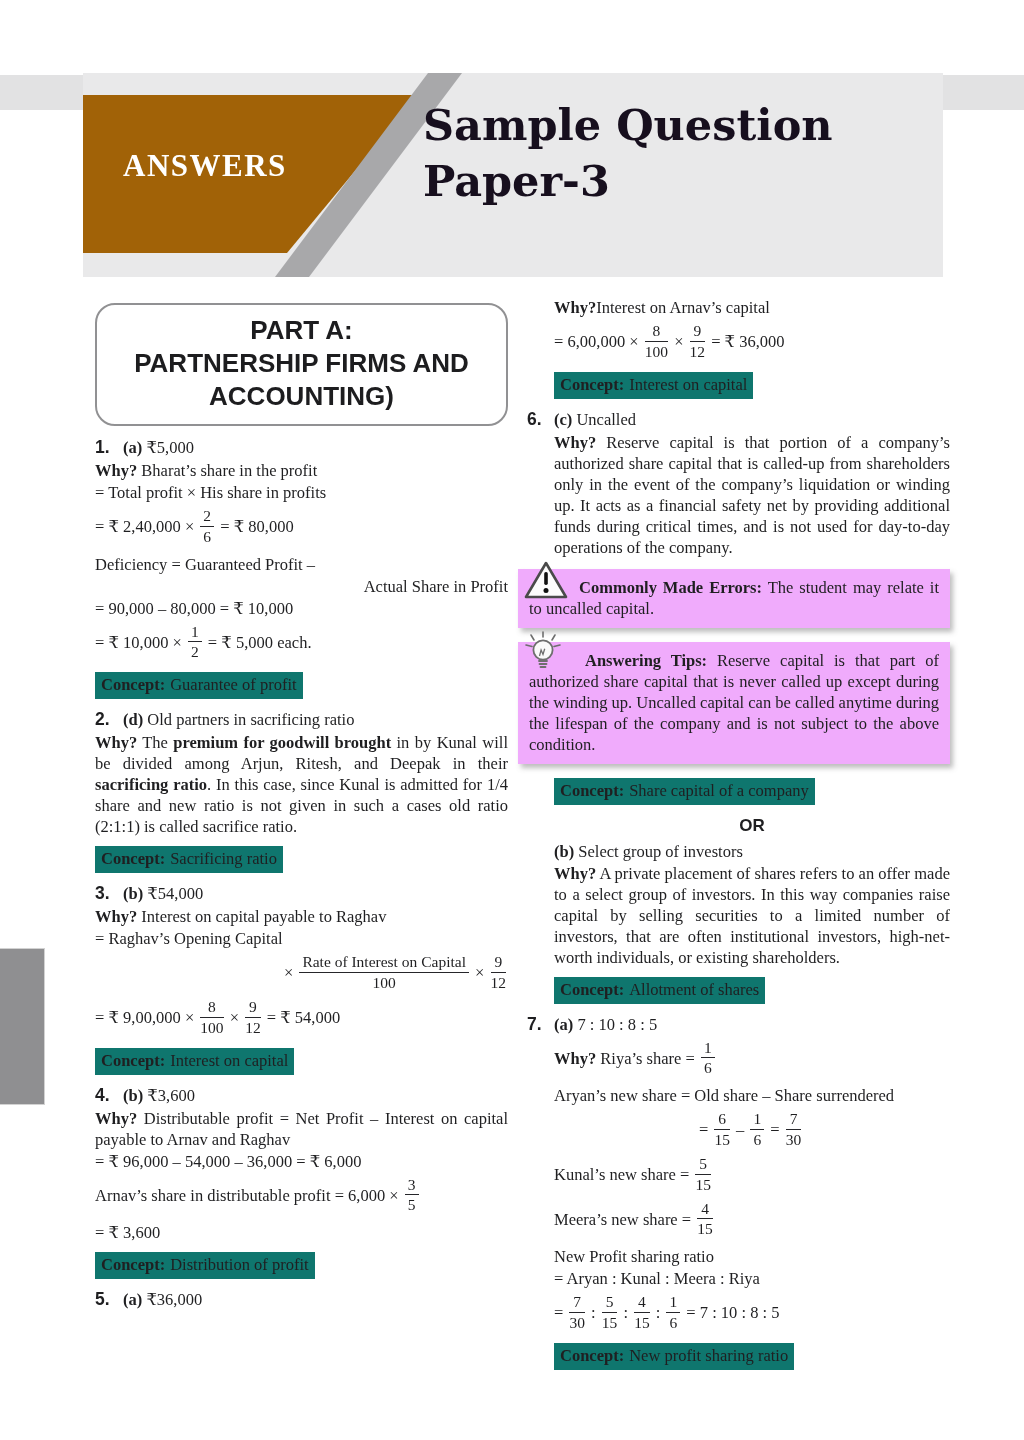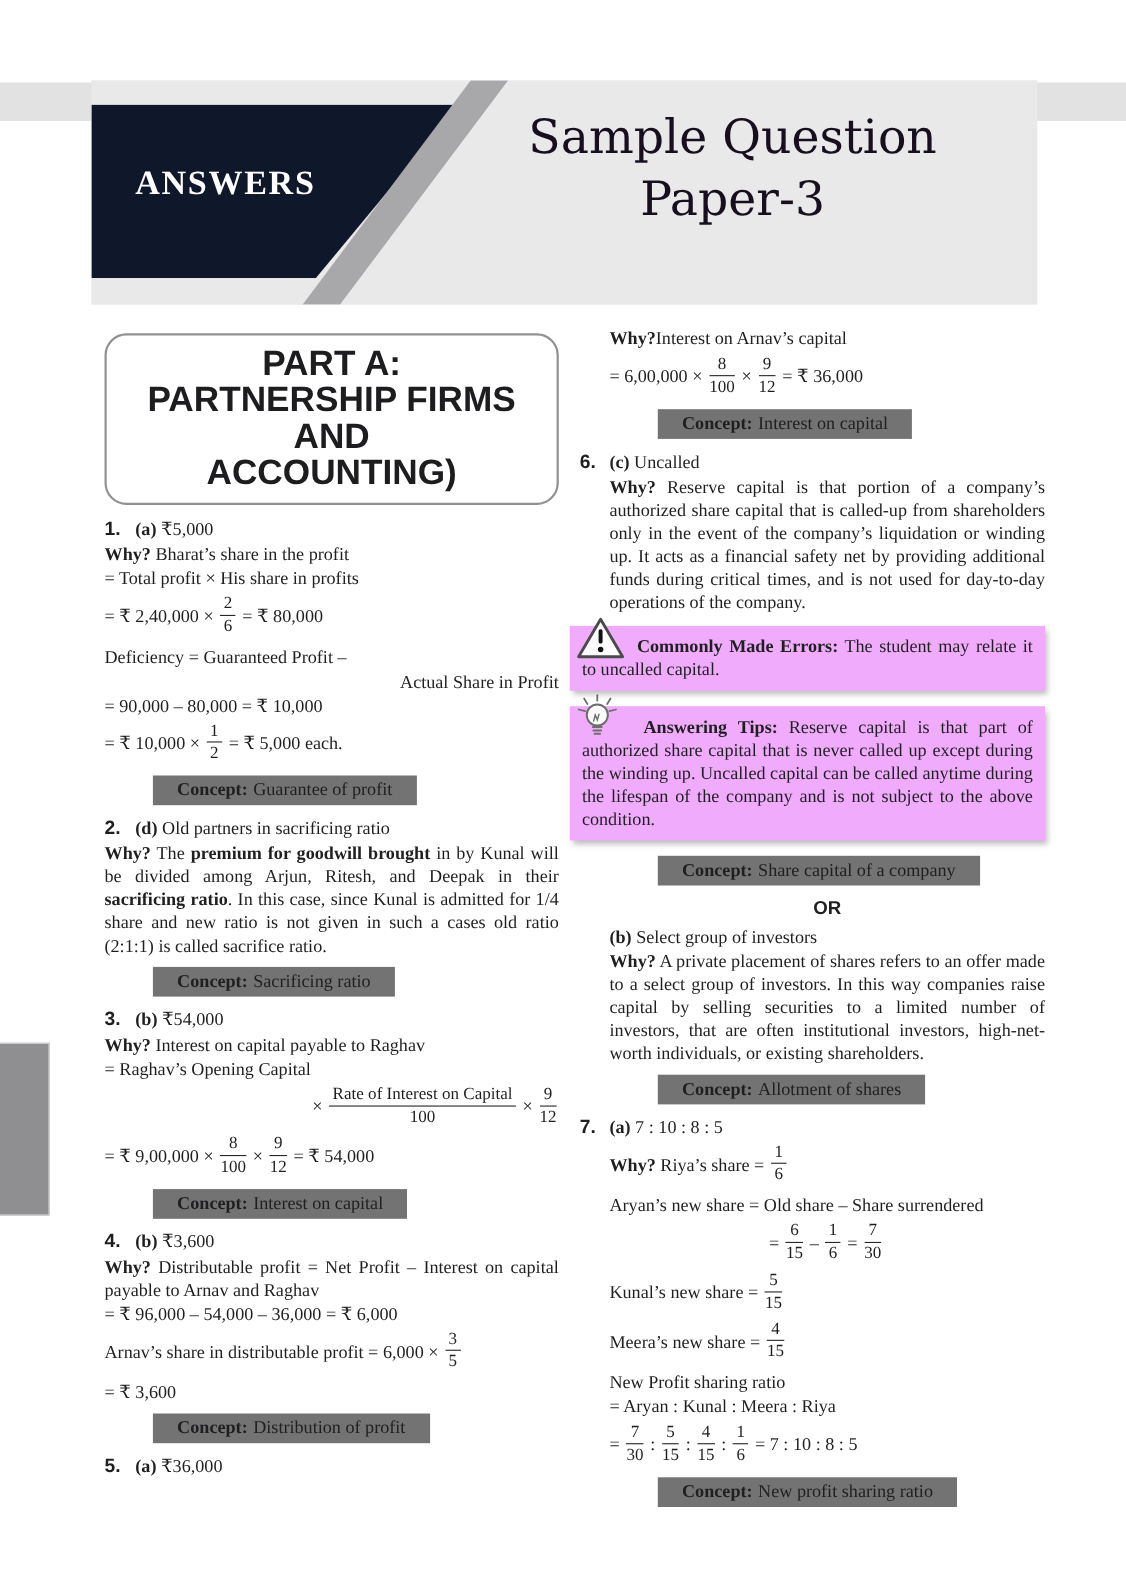--- a/index.html
+++ b/index.html
@@ -2,63 +2,63 @@
 <html><head>
 <meta charset="utf-8">
 <style>
   html,body{margin:0;padding:0;background:#fff;}
   #page{position:relative;width:1024px;height:1440px;background:#ffffff;overflow:hidden;
         font-family:"Liberation Serif","DejaVu Serif",serif;font-size:16.5px;line-height:21px;color:#1f1f21;}
 
   
   .hband{position:absolute;left:0;top:75px;width:1024px;height:35px;background:#e2e2e3;}
   .hpanel{position:absolute;left:83px;top:73px;width:860px;height:204px;background:#e9e9ea;}
-  .answers-box{position:absolute;left:0;top:22px;width:342px;height:158px;background:#0f172a;
+  .answers-box{position:absolute;left:0;top:22px;width:342px;height:158px;background:#a16207;
                clip-path:polygon(0 0,335px 0,204px 158px,0 158px);padding-left:42px;}
   .answers-label{position:absolute;left:40px;top:60px;font-weight:bold;font-size:31px;letter-spacing:1.5px;color:#ffffff;
                  font-family:"Liberation Serif","DejaVu Serif",serif;}
   .hstripe{position:absolute;left:0;top:0;width:860px;height:204px;background:#a8a8aa;
            clip-path:polygon(345px 0,379px 0,226px 204px,192px 204px);}
-  .htitle{position:absolute;left:340px;right:34px;top:24px;text-align:center;
-          font-family:"DejaVu Serif","Liberation Serif",serif;font-weight:normal;
+  .htitle{position:absolute;left:340px;right:34px;top:24px;text-align:left;
+          font-family:"DejaVu Serif","Liberation Serif",serif;font-weight:bold;
           font-size:43px;line-height:56px;color:#170f1e;}
 
   
   .edge-tab{position:absolute;left:0;top:948px;width:45px;height:157px;background:#8f8f91;
             border:1px solid #d2d2d2;border-left:none;box-sizing:border-box;}
 
   
   .col{position:absolute;}
   .col-left{left:95px;top:303px;width:413px;}
   .col-right{left:518px;top:296px;width:432px;}
 
   .partbox{border:2.5px solid #919193;border-radius:20px;padding:9px 6px 11px;margin:0 0 11px 0;
            text-align:center;font-family:"Liberation Sans","DejaVu Sans",sans-serif;
-           font-weight:bold;font-size:32px;line-height:33px;color:#1d1d1f;}
+           font-weight:bold;font-size:26px;line-height:33px;color:#1d1d1f;}
 
   .qrow{display:flex;margin-top:9px;margin-bottom:2px;}
   .qnum{flex:0 0 28px;font-family:"Liberation Sans","DejaVu Sans",sans-serif;font-weight:bold;font-size:17.5px;}
   .col-right .qnum{flex:0 0 36px;padding-left:9px;box-sizing:border-box;}
   .qcontent{flex:1;}
 
   .indent{margin-left:28px;}
   .col-right .indent{margin-left:36px;}
 
   .line{margin:1px 0;}
   .para{margin:1px 0;text-align:justify;}
   .formula{margin:6px 0;}
   .bold{font-weight:bold;}
 
   .frac{display:inline-block;vertical-align:middle;text-align:center;font-size:15.5px;line-height:1.15;
         margin:0 2px;position:relative;top:-2px;}
   .fn{display:block;border-bottom:1.4px solid #26262a;padding:0 3px 1px;}
   .fd{display:block;padding-top:1px;}
 
   .concept-row{margin:9px 0 10px;}
-  .concept{display:inline-block;background:#737373;padding:2px 22px 4px;margin-left:44px;}
+  .concept{display:inline-block;background:#0f766e;padding:2px 6px 4px;}
   .concept b{font-weight:bold;}
   .concept span{margin-left:5px;}
 
   .iconbox{position:relative;background:#f0abfc;margin:11px 0 14px;padding:8px 11px 9px;
            box-shadow:3px 4px 5px rgba(110,110,110,.45);}
   .iconbox-text{text-align:justify;}
   .ib-warning .iconbox-text{text-indent:50px;}
   .ib-tip .iconbox-text{text-indent:56px;}
   .boxicon{position:absolute;}
   .ib-warning .boxicon{left:6px;top:-8px;}

